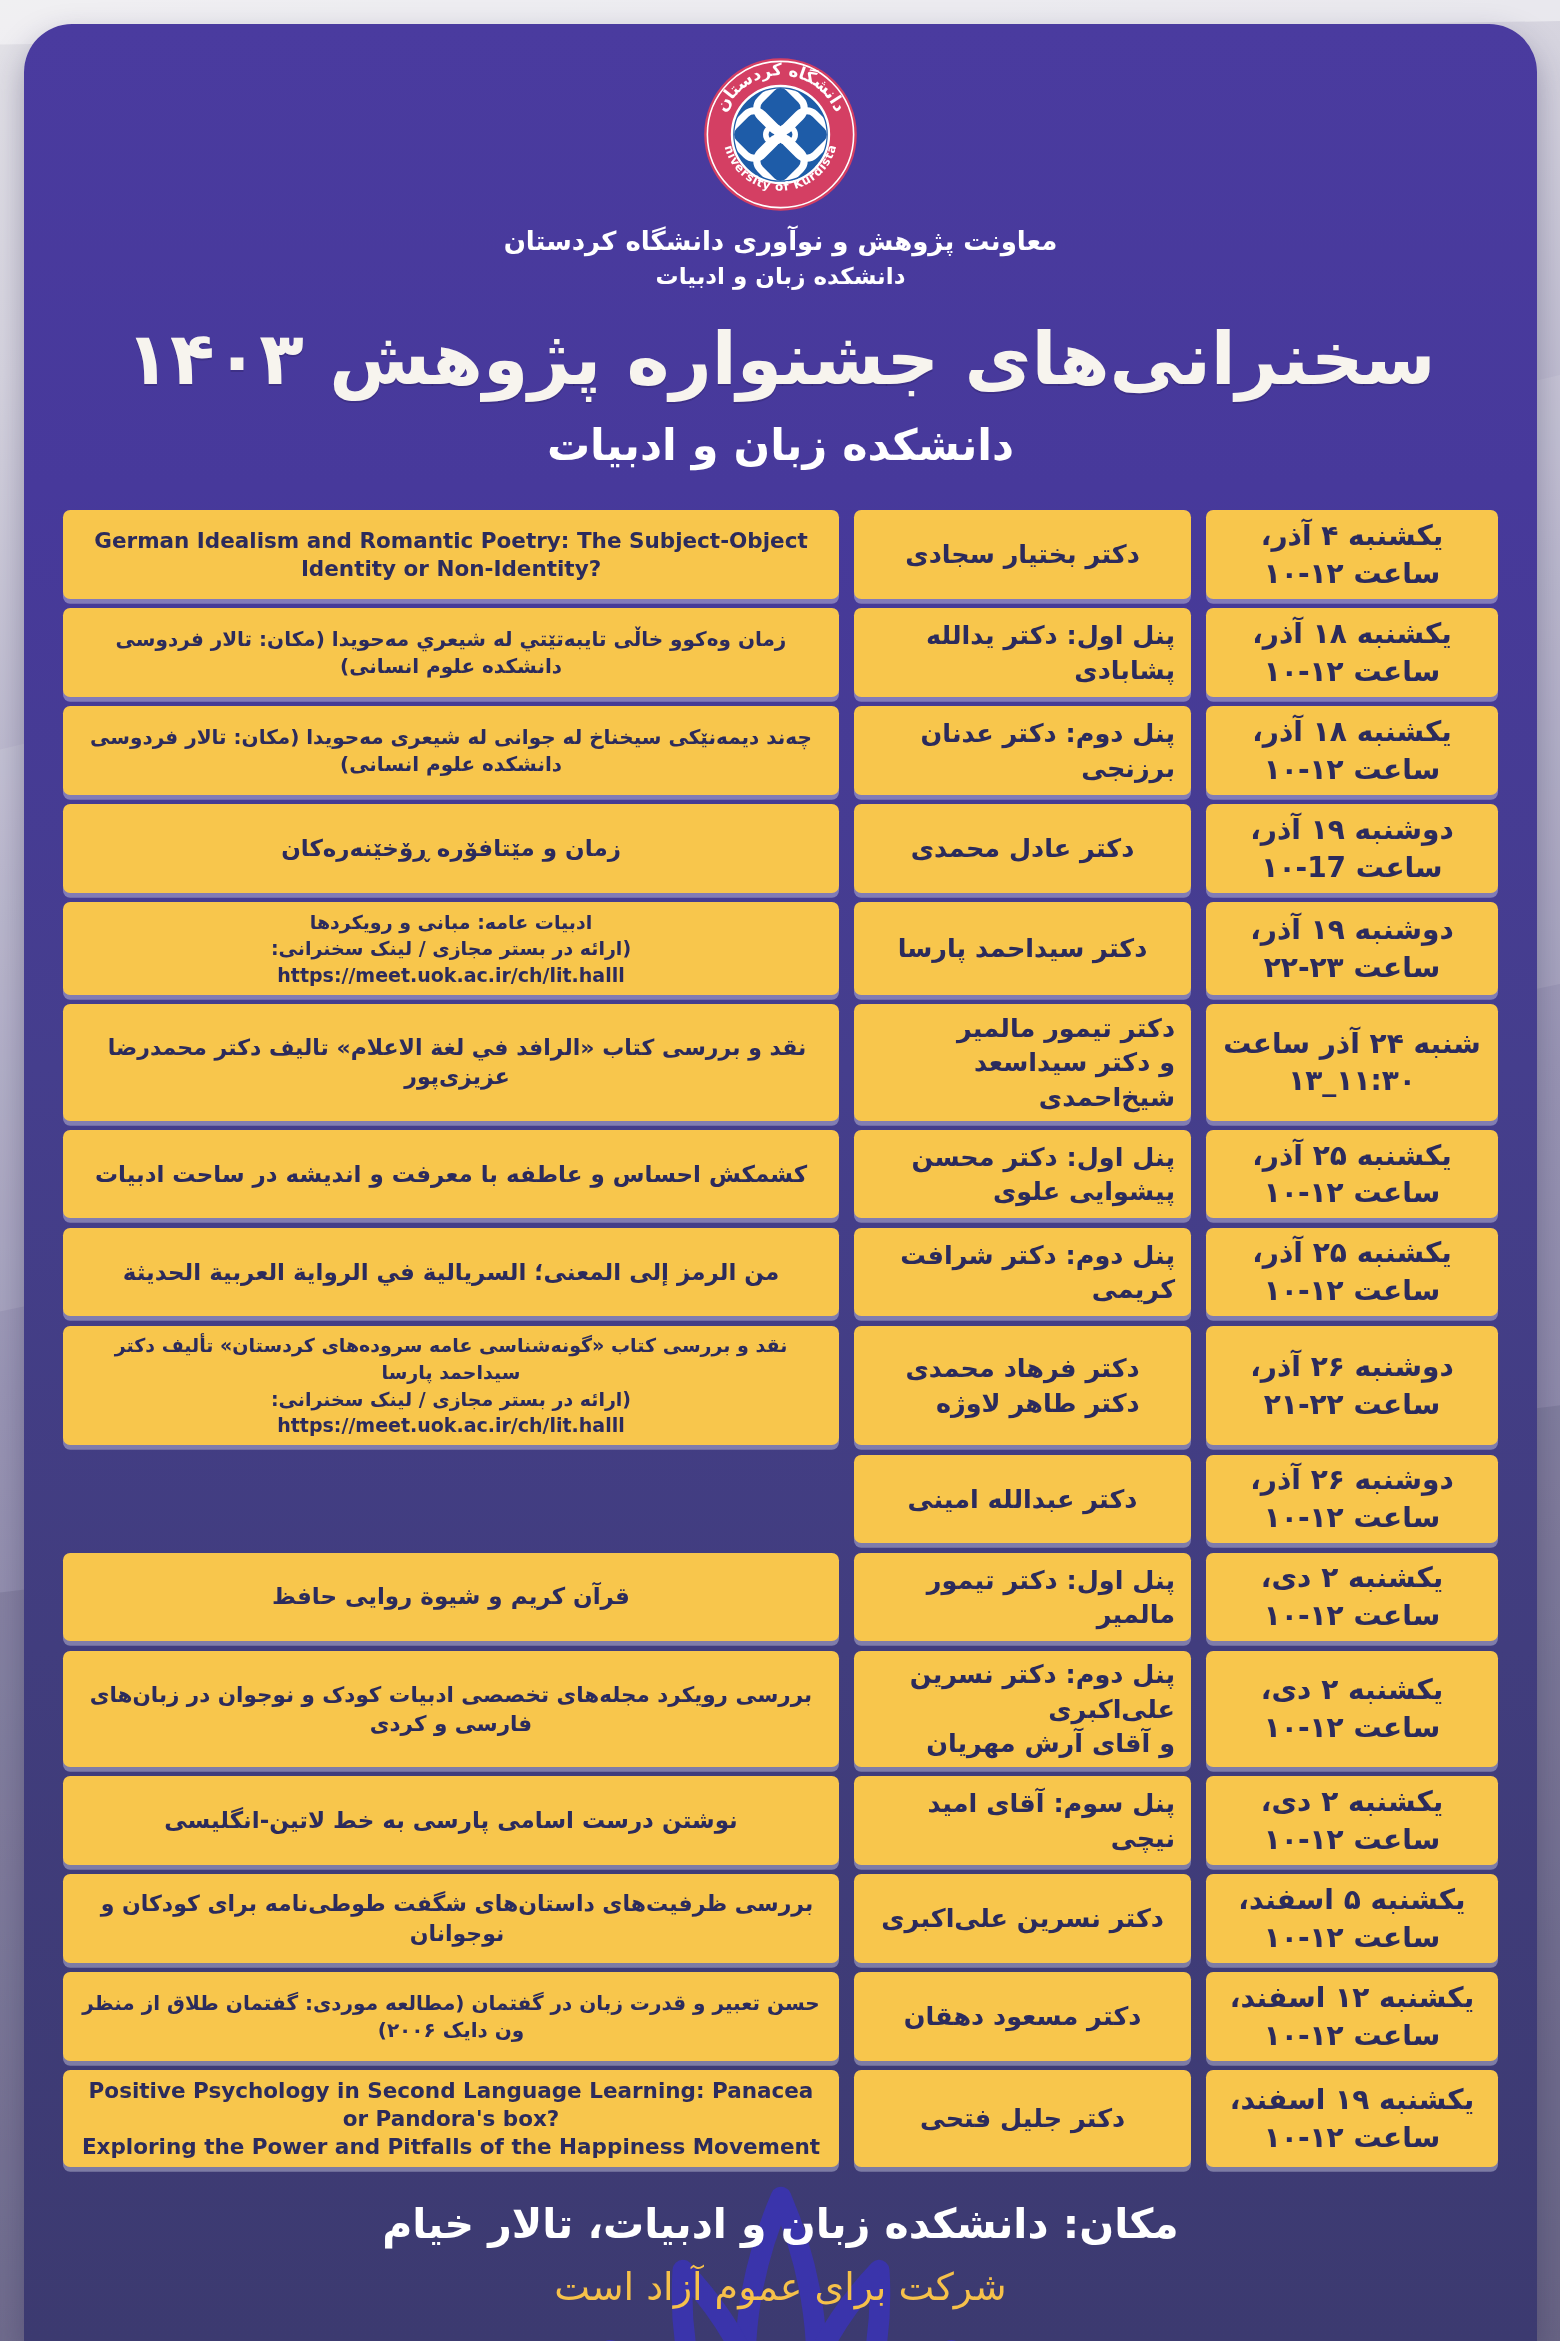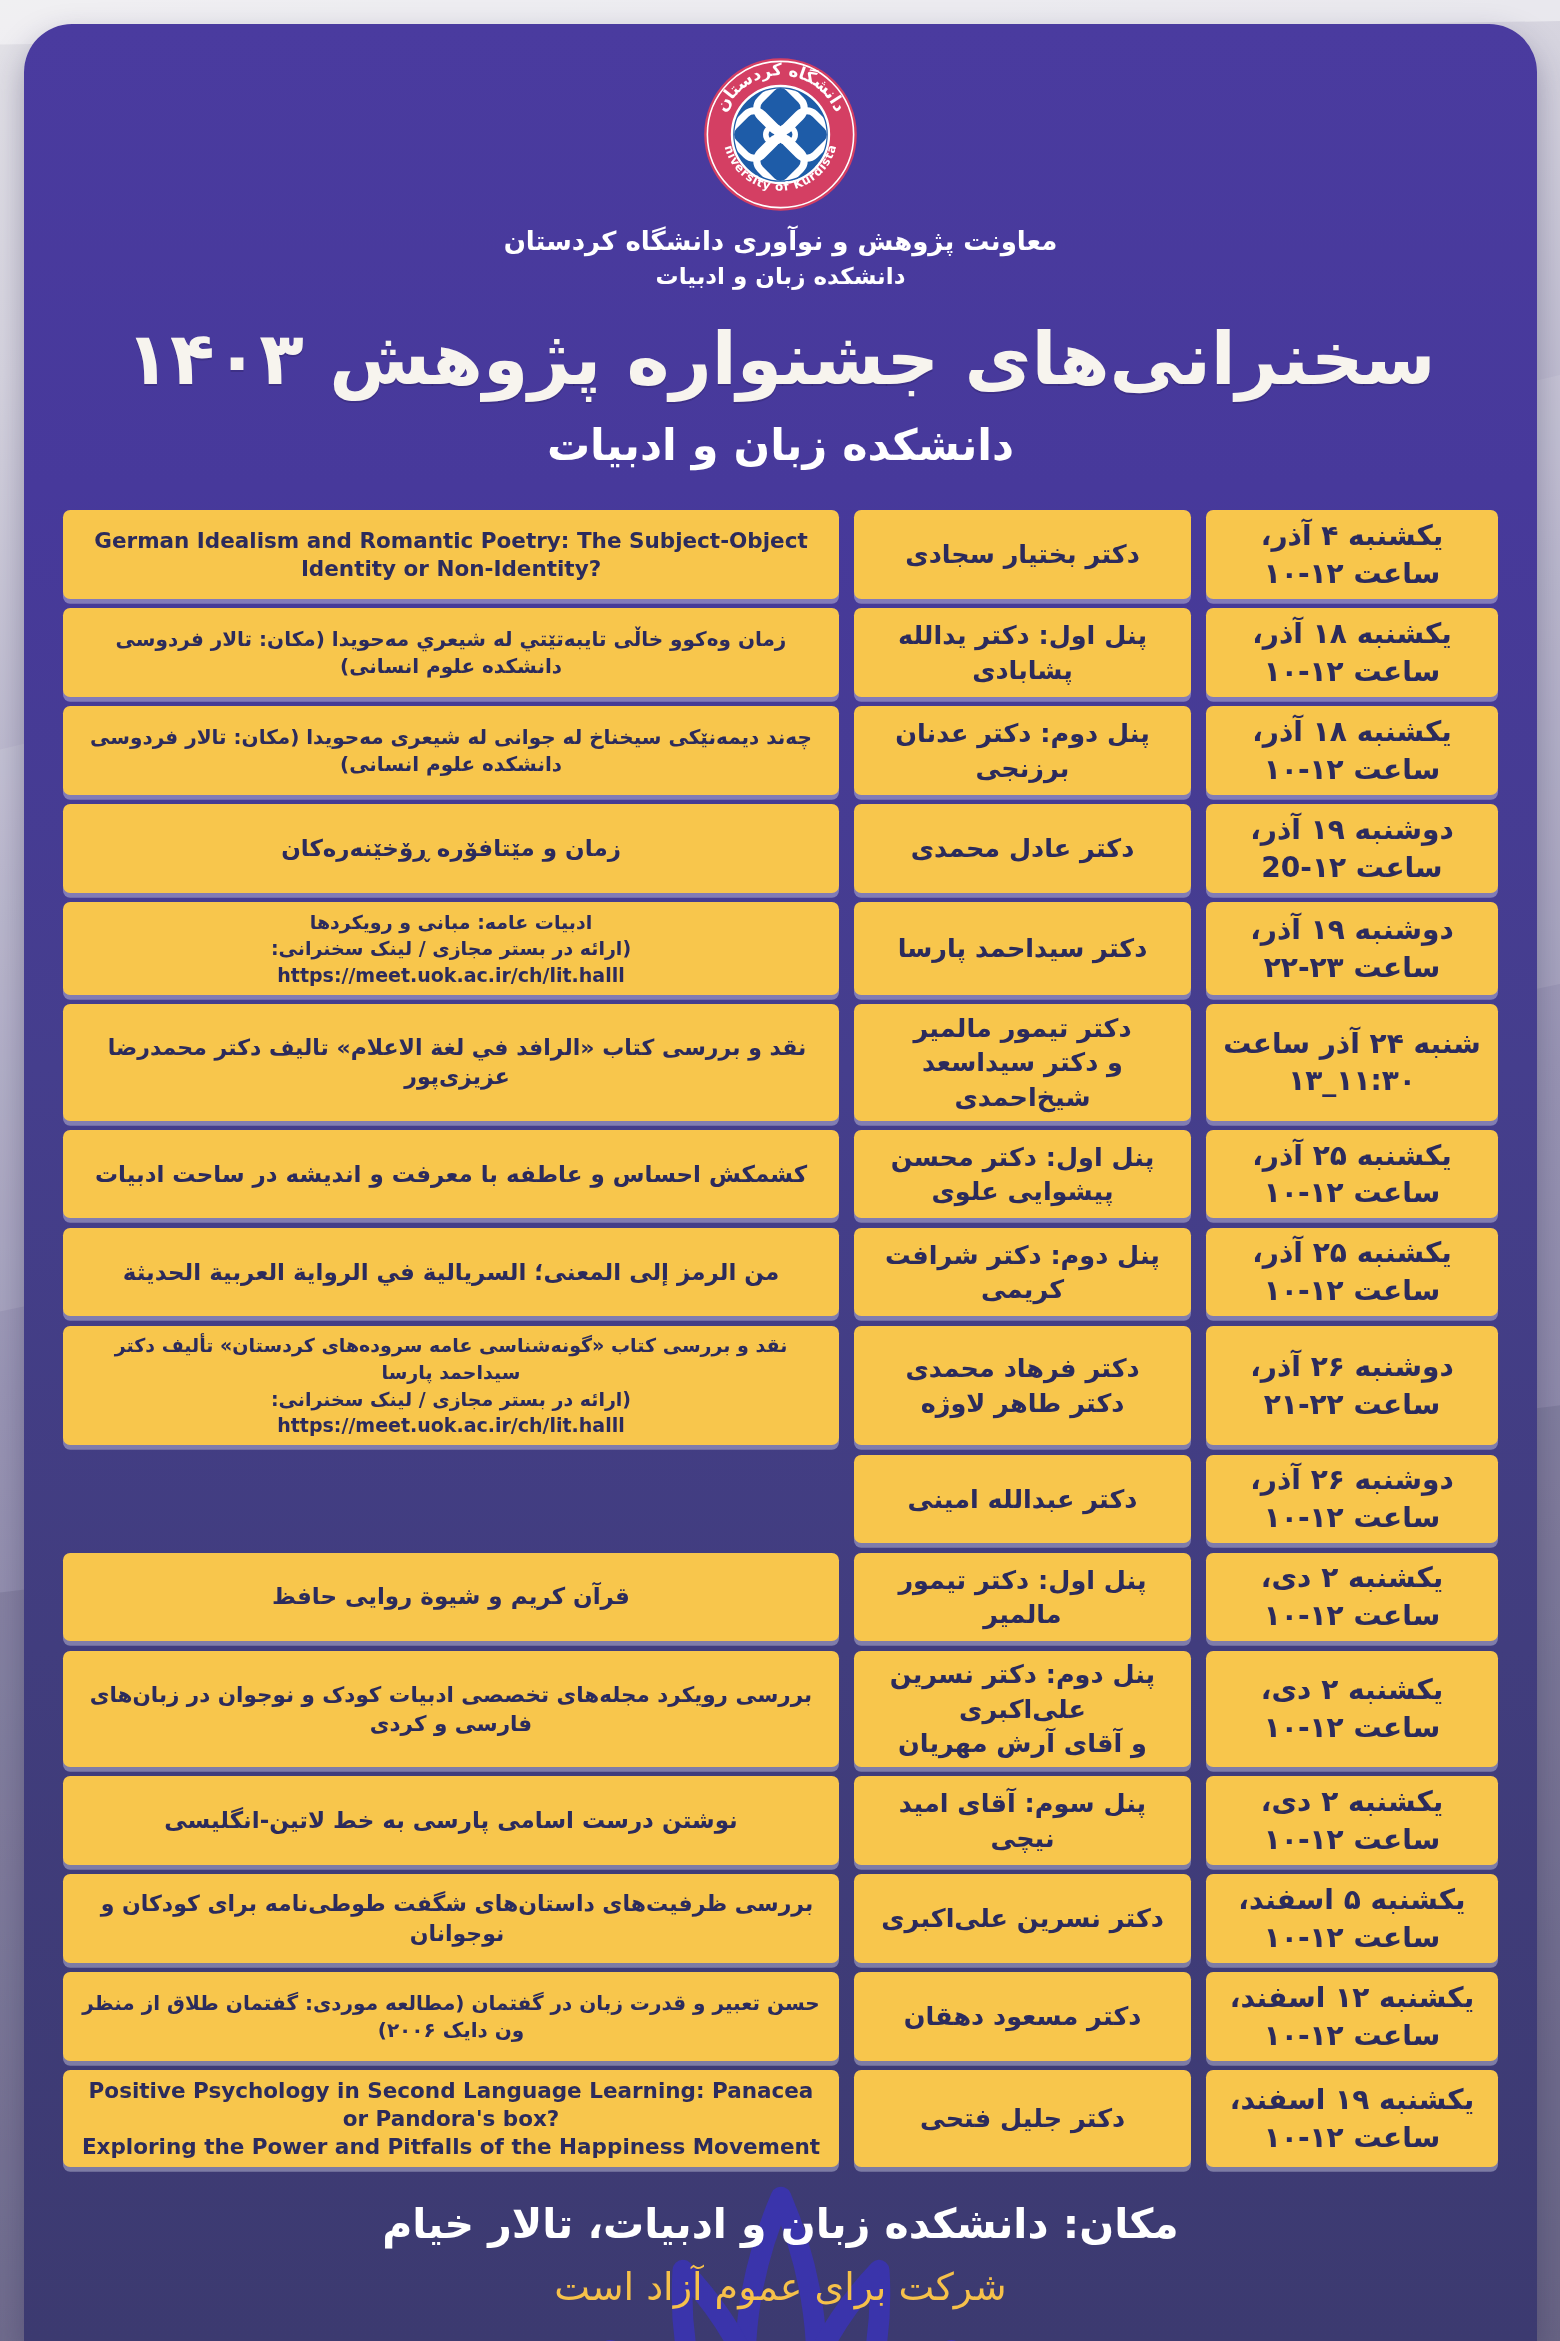--- a/index.html
+++ b/index.html
@@ -31,21 +31,21 @@
   .table{margin:40px 39px 0;display:flex;flex-direction:column;row-gap:9.6px;}
   .row{direction:rtl;display:flex;column-gap:15px;}
   .cell{
     background:#f8c64c;border-radius:7.2px;color:#2c2b5c;font-weight:bold;
     display:flex;align-items:center;justify-content:center;text-align:center;
     padding:6.4px 16px;box-sizing:border-box;min-height:77px;
     box-shadow:0 4.8px 0 rgba(230,228,242,.38);
     white-space:pre-line;line-height:1.35;
   }
   .c-date{width:292px;font-size:28px;}
-  .c-speaker{width:337px;font-size:25.5px;}
+  .c-speaker{width:337px;font-size:25.5px;text-align:right;}
   .c-topic{flex:1;font-size:23px;}
   .t-en{direction:ltr;font-size:21.5px;line-height:1.3;}
   .t-sm{font-size:20px;}
   .t-xs{font-size:19px;line-height:1.4;min-height:89px;}
   .t-md{font-size:22px;padding-left:28px;}
   .t-27{font-size:21.5px;}
 
   .footer{text-align:center;direction:rtl;position:relative;z-index:2;}
   .footer-place{margin-top:33px;color:#ffffff;font-size:41px;font-weight:bold;}
   .footer-free{margin-top:17.5px;color:#f6c14a;font-size:38px;font-weight:normal;}
@@ -107,21 +107,21 @@
       <div class="cell c-date">یکشنبه ۱۸ آذر، ساعت ۱۲-۱۰</div>
       <div class="cell c-speaker">پنل اول: دکتر یدالله پشابادی</div>
       <div class="cell c-topic t-sm">زمان وەکوو خاڵی تایبەتێتي له شیعري مەحویدا (مکان: تالار فردوسی دانشکده علوم انسانی)</div>
     </div>
     <div class="row">
       <div class="cell c-date">یکشنبه ۱۸ آذر، ساعت ۱۲-۱۰</div>
       <div class="cell c-speaker">پنل دوم: دکتر عدنان برزنجی</div>
       <div class="cell c-topic t-sm">چەند دیمەنێکی سیخناخ له جوانی له شیعری مەحویدا (مکان: تالار فردوسی دانشکده علوم انسانی)</div>
     </div>
     <div class="row">
-      <div class="cell c-date">دوشنبه ۱۹ آذر، ساعت ۱۲-20</div>
+      <div class="cell c-date">دوشنبه ۱۹ آذر، ساعت 17-۱۰</div>
       <div class="cell c-speaker">دکتر عادل محمدی</div>
       <div class="cell c-topic">زمان و مێتافۆره ڕۆخێنەرەکان</div>
     </div>
     <div class="row">
       <div class="cell c-date">دوشنبه ۱۹ آذر، ساعت ۲۳-۲۲</div>
       <div class="cell c-speaker">دکتر سیداحمد پارسا</div>
       <div class="cell c-topic t-xs">ادبیات عامه: مبانی و رویکردها
 (ارائه در بستر مجازی / لینک سخنرانی:
 https://meet.uok.ac.ir/ch/lit.halll</div>
     </div>

